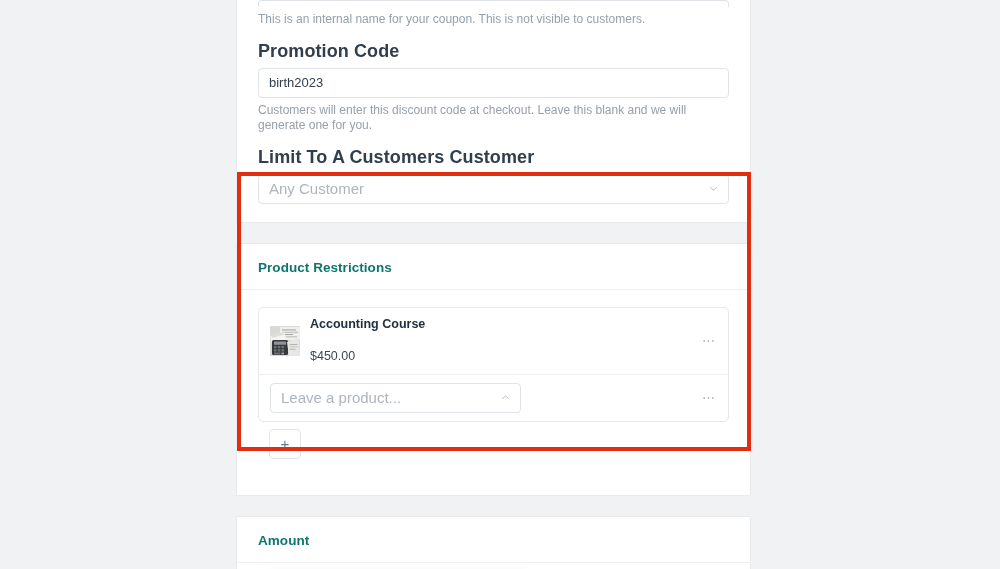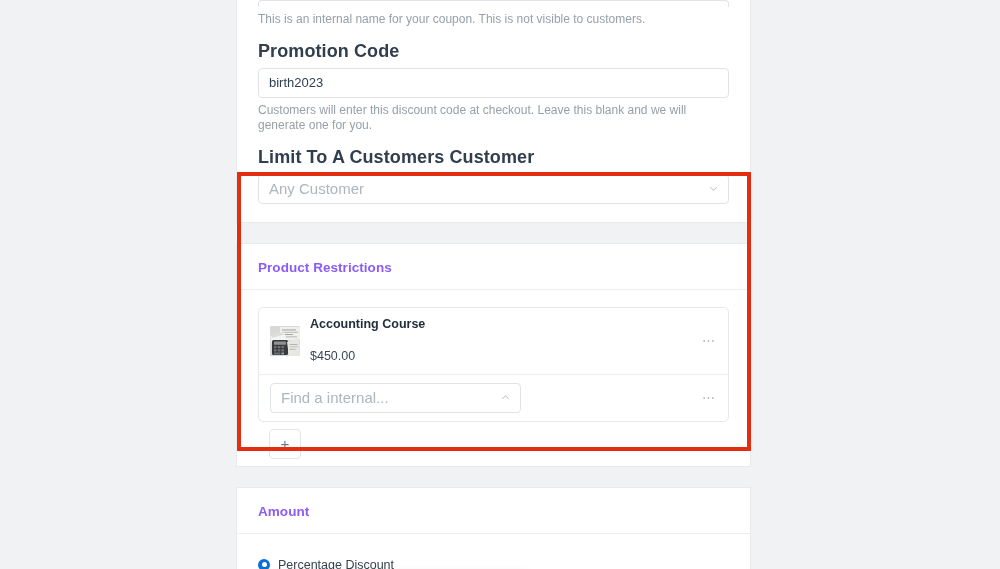--- a/index.html
+++ b/index.html
@@ -106,21 +106,21 @@
   }
 
   
   .section-head {
     padding: 16px 21px 14px 21px;
     border-bottom: 1px solid #eceef0;
   }
   .section-title {
     font-size: 13.5px;
     font-weight: bold;
-    color: #8b5cf6;
+    color: #0f766e;
     letter-spacing: 0.05px;
   }
 
   
   .prod-panel {
     margin: 17px 0 0 0;
     border: 1px solid #e6e9ec;
     border-radius: 5px;
     background: #fff;
     overflow: visible;
@@ -317,21 +317,21 @@
     </div>
   </div>
 
   <div class="card-gap"></div>
 
   <div class="card">
     <div class="section-head">
       <span class="section-title">Product Restrictions</span>
     </div>
 
-    <div class="card-body" style="padding-bottom:7px;">
+    <div class="card-body" style="padding-bottom:36px;">
       <div class="prod-panel">
 
         <div class="prod-row">
           <div class="prod-thumb">
             <svg width="30" height="30" viewBox="0 0 30 30" aria-hidden="true">
               <rect width="30" height="30" fill="#d9d9d7"></rect>
               <rect x="10" y="1" width="20" height="13" fill="#efefed"></rect>
               <rect x="12" y="3.5" width="14" height="0.9" fill="#9c9c9a"></rect>
               <rect x="12" y="5.8" width="16" height="0.9" fill="#b2b2b0"></rect>
               <rect x="12" y="8.1" width="11" height="0.9" fill="#9c9c9a"></rect>
@@ -356,21 +356,21 @@
           </div>
           <div class="prod-meta">
             <div class="prod-name">Accounting Course</div>
             <div class="prod-price">$450.00</div>
           </div>
           <div class="kebab">⋯</div>
         </div>
 
         <div class="finder-row">
           <div class="select-box finder-select">
-            <span>Find a internal...</span>
+            <span>Leave a product...</span>
             <span class="chev">
               <svg viewBox="0 0 10 10" width="9" height="9" aria-hidden="true">
                 <path d="M1.5 6.5 L5 3 L8.5 6.5" fill="none" stroke="currentColor" stroke-width="1"></path>
               </svg>
             </span>
           </div>
           <div class="kebab">⋯</div>
         </div>
       </div>
 

